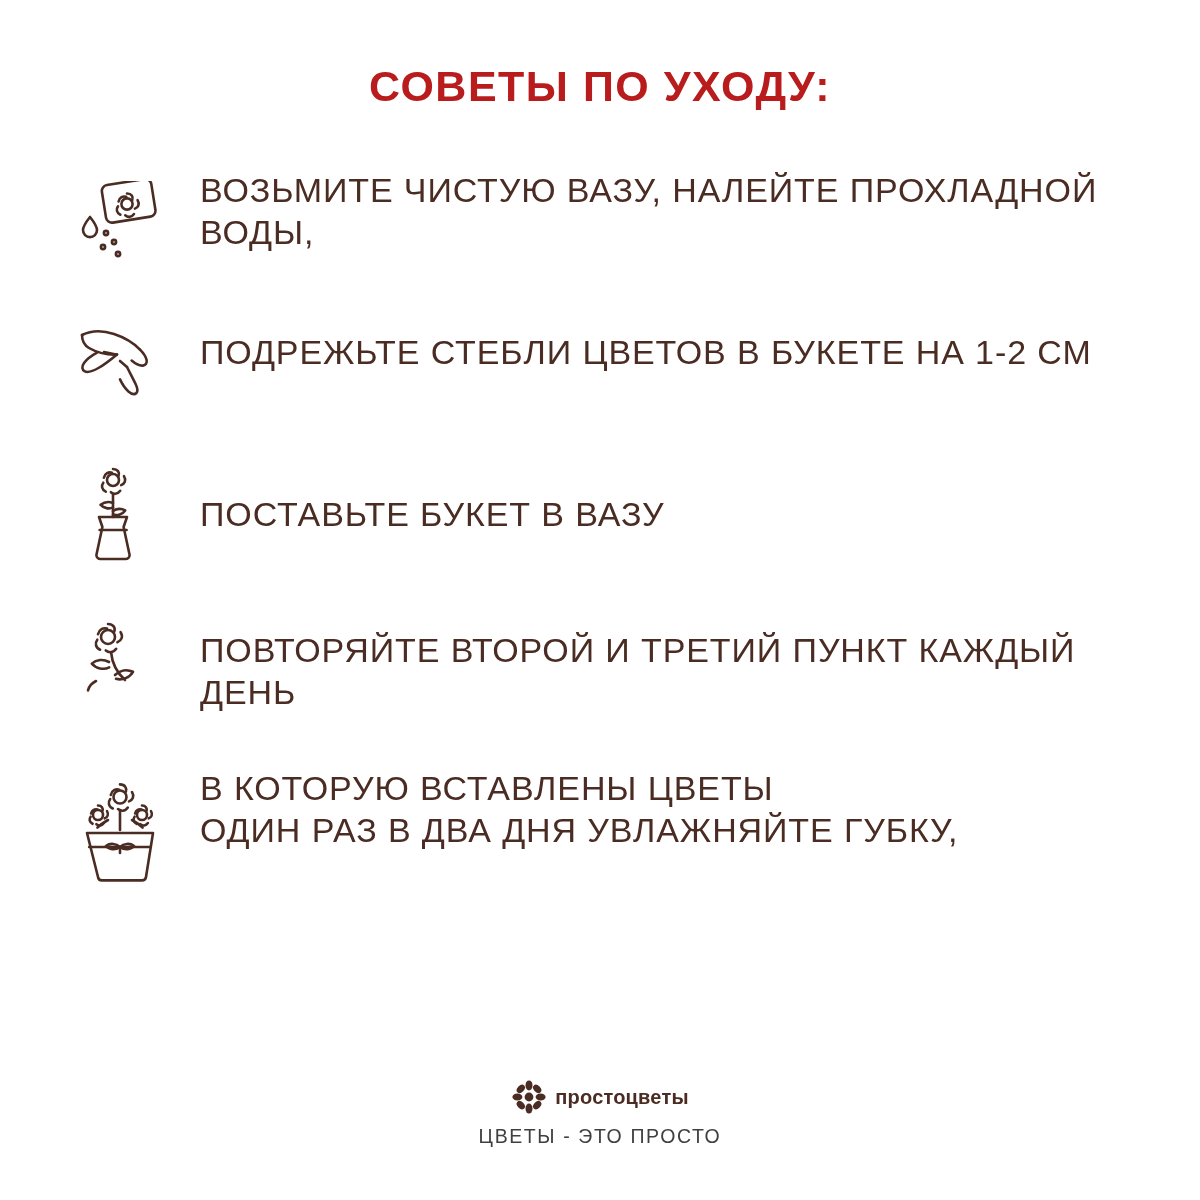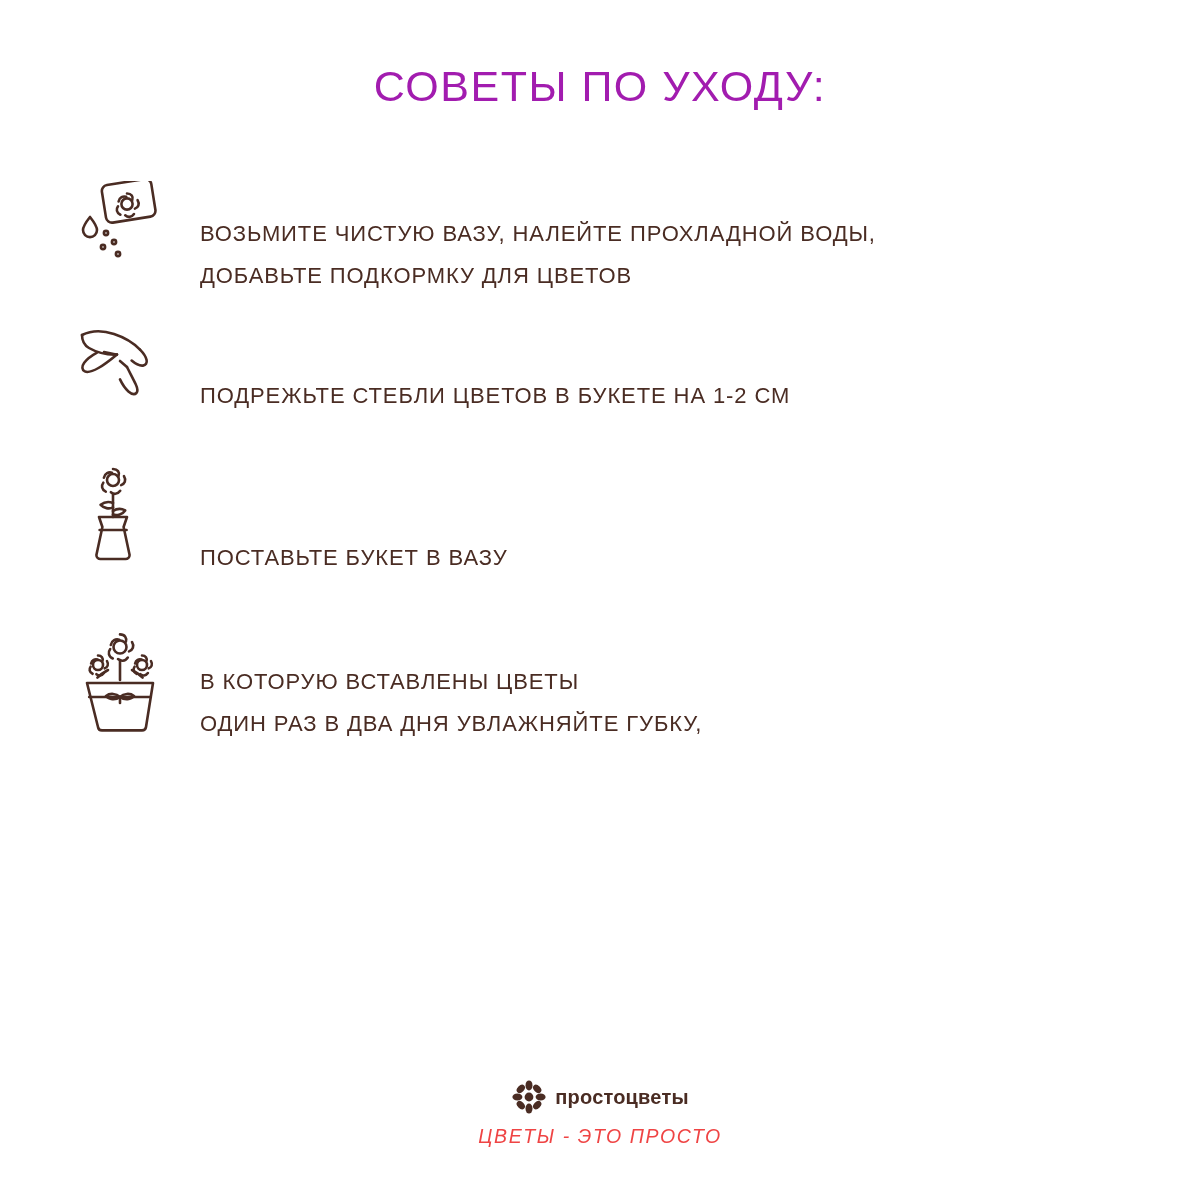--- a/index.html
+++ b/index.html
@@ -20,23 +20,23 @@
     width: 1200px;
     height: 1200px;
     box-sizing: border-box;
     display: flex;
     flex-direction: column;
   }
 
   .title {
     text-align: center;
     font-size: 43px;
-    font-weight: normal;
+    font-weight: bold;
     letter-spacing: 1.5px;
-    color: #a21caf;
+    color: #b91c1c;
     margin-top: 62px;
     text-transform: uppercase;
     font-family: "Liberation Sans", sans-serif;
   }
 
   .tips {
     margin-top: 58px;
     display: flex;
     flex-direction: column;
   }
@@ -55,28 +55,27 @@
     justify-content: center;
     align-items: flex-start;
   }
 
   .tip-icon svg {
     display: block;
   }
 
   .tip-text {
     padding-left: 26px;
-    font-size: 22px;
+    font-size: 34px;
     line-height: 42px;
     letter-spacing: 0.9px;
     color: #4a2c23;
     text-transform: uppercase;
     font-weight: normal;
     max-width: 930px;
-    margin-top: 44px;
   }
 
   .tip-1 { margin-bottom: 0; }
 
   .tip-1 .tip-icon { padding-top: 12px; }
   .tip-2 .tip-icon { padding-top: 2px; }
   .tip-3 .tip-icon { padding-top: 0px; }
   .tip-4 .tip-icon { padding-top: 2px; }
   .tip-5 .tip-icon { padding-top: 14px; }
 
@@ -121,23 +120,22 @@
     font-weight: bold;
     letter-spacing: 0.2px;
     color: #4a2c23;
     text-transform: lowercase;
   }
 
   .brand-tagline {
     margin-top: 10px;
     font-size: 19.5px;
     letter-spacing: 1.6px;
-    color: #ef4444;
+    color: #404040;
     text-transform: uppercase;
-    font-style: italic;
   }
 </style>
 </head>
 <body>
 
 <div class="page">
 
   <div class="title">СОВЕТЫ ПО УХОДУ:</div>
 
   <div class="tips">
@@ -152,21 +150,20 @@
             <path d="M13 36 c0 0 -7 8.8 -7 13.1 a7 7 0 0 0 14 0 C20 44.8 13 36 13 36 z"></path>
             <circle cx="29" cy="52" r="2.1"></circle>
             <circle cx="37" cy="61" r="2.1"></circle>
             <circle cx="26" cy="66" r="2.1"></circle>
             <circle cx="41" cy="73" r="2.1"></circle>
           </svg>
         </span>
       </div>
       <div class="tip-text">
         <div>ВОЗЬМИТЕ ЧИСТУЮ ВАЗУ, НАЛЕЙТЕ ПРОХЛАДНОЙ ВОДЫ,</div>
-        <div>ДОБАВЬТЕ ПОДКОРМКУ ДЛЯ ЦВЕТОВ</div>
       </div>
     </div>
 
     <div class="tip tip-2">
       <div class="tip-icon">
         <span>
           <svg width="92" height="78" viewBox="0 0 92 78" fill="none" stroke="#4a2c23" stroke-width="2.6" stroke-linecap="round" stroke-linejoin="round">
             <path d="M8 14 c8 -4 20 -5 32 -1 c11 3.6 20 9.4 26 15.6"></path>
             <path d="M8 14 c0 6 2 10 7 13 c7 4 18 7 28 6.6"></path>
             <path d="M66 28.6 c4 4 6 7.5 6.6 10.4 c0.6 3 -0.8 5.2 -3.6 5.6 c-3 0.4 -7.4 -1.6 -11.4 -5"></path>
@@ -194,20 +191,37 @@
             <path d="M14 50 h28 l-3.4 10 l6 28 a4 4 0 0 1 -4 4 h-25.2 a4 4 0 0 1 -4 -4 l6 -28 z"></path>
             <path d="M14.6 63 h27"></path>
           </svg>
         </span>
       </div>
       <div class="tip-text">
         <div>ПОСТАВЬТЕ БУКЕТ В ВАЗУ</div>
       </div>
     </div>
 
+    <div class="tip tip-4">
+      <div class="tip-icon">
+        <span>
+          <svg width="84" height="80" viewBox="0 0 84 80" fill="none" stroke="#4a2c23" stroke-width="2.6" stroke-linecap="round" stroke-linejoin="round">
+            <circle cx="30" cy="18" r="7"></circle>
+            <path d="M30 5 c5.4 0 7.6 3.8 6.3 7.6 M42.6 13.2 c2.9 4.6 0.7 8.5 -3.2 10 M38.2 29.8 c-3.1 4.5 -7.6 4 -10.4 1.6 M22.1 30.7 c-4.8 -2.2 -5.2 -6.7 -2.8 -10 M20 15.2 c1.1 -5.2 5.4 -6.6 9 -5.6"></path>
+            <path d="M33 33 c1 10 5 20 14 28"></path>
+            <path d="M31 43 c-5.6 -3.2 -12.6 -2.6 -17.2 1.6 c4.2 5 11.8 6.6 17.4 3.8"></path>
+            <path d="M37 56 c5 -4.8 12 -6 18 -3.2 c-3.4 5.8 -10.6 8.8 -17 7"></path>
+            <path d="M18 62 c-4 2 -7 5.4 -8 9.4"></path>
+          </svg>
+        </span>
+      </div>
+      <div class="tip-text">
+        <div>ПОВТОРЯЙТЕ ВТОРОЙ И ТРЕТИЙ ПУНКТ КАЖДЫЙ ДЕНЬ</div>
+      </div>
+    </div>
 
     <div class="tip tip-5">
       <div class="tip-icon">
         <span>
           <svg width="86" height="104" viewBox="0 0 86 104" fill="none" stroke="#4a2c23" stroke-width="2.6" stroke-linecap="round" stroke-linejoin="round">
             <circle cx="43" cy="16" r="6.5"></circle>
             <path d="M43 3.4 c5 0 7 3.6 5.9 7.2 M55 11 c2.7 4.3 0.7 8 -3 9.4 M50.8 26.6 c-2.9 4.2 -7.1 3.8 -9.8 1.5 M35.8 27.5 c-4.5 -2.1 -4.9 -6.3 -2.6 -9.4 M33.8 14 c1 -4.9 5 -6.2 8.4 -5.3"></path>
             <circle cx="21" cy="34" r="5"></circle>
             <path d="M21 24.5 c3.8 0 5.3 2.7 4.5 5.5 M30 30.2 c2 3.3 0.5 6.1 -2.3 7.1 M26.9 42.1 c-2.2 3.2 -5.4 2.9 -7.5 1.1 M15.6 42.8 c-3.4 -1.6 -3.7 -4.8 -2 -7.1 M14.1 32.5 c0.8 -3.7 3.8 -4.7 6.4 -4"></path>
             <circle cx="65" cy="34" r="5"></circle>

